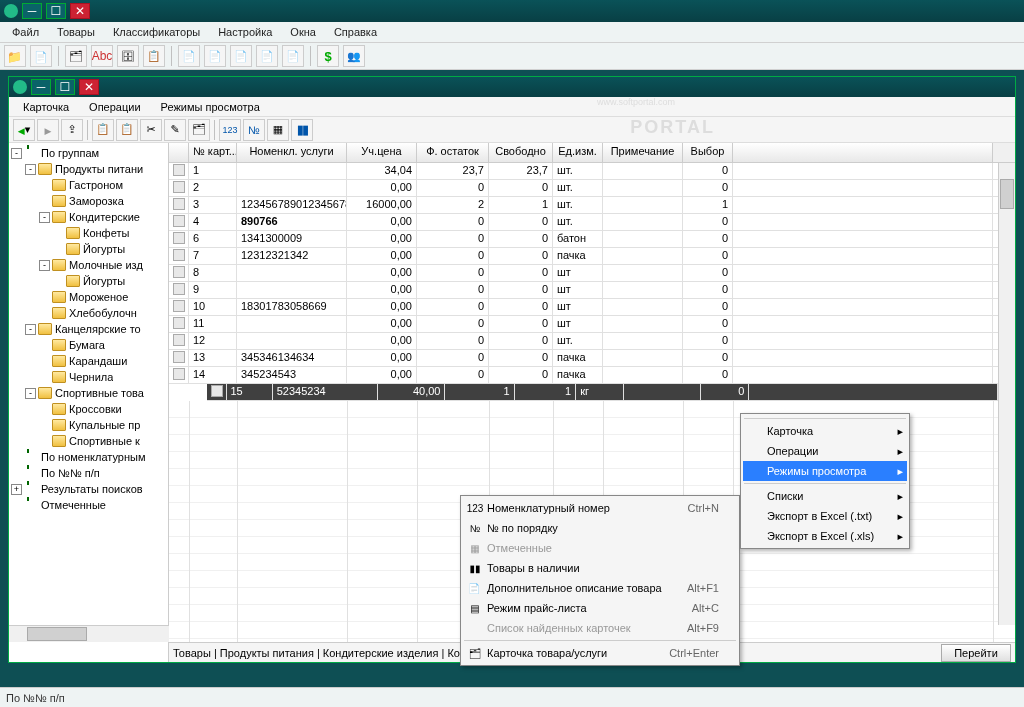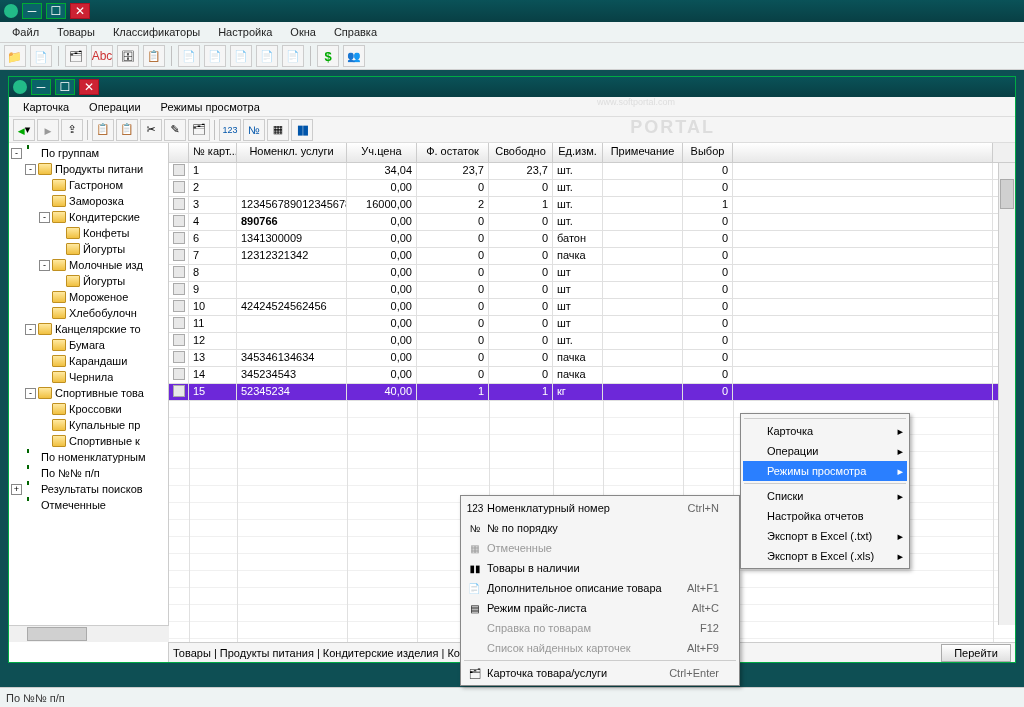--- a/index.html
+++ b/index.html
@@ -43,21 +43,21 @@
 .folder-icon { background: linear-gradient(#ffe9a0,#f0c040); border: 1px solid #c09020; border-radius: 1px; }
 .pin-icon { width: 8px; height: 12px; background: #0a0; border-radius: 4px 4px 0 0; position: relative; }
 .pin-icon::after { content: ''; position: absolute; bottom: -2px; left: 3px; width: 2px; height: 4px; background: #060; }
 .tree-label { overflow: hidden; text-overflow: clip; }
 
 .grid-panel { flex: 1; display: flex; flex-direction: column; overflow: hidden; position: relative; }
 .grid-header { display: flex; height: 20px; background: #f0f0f0; border-bottom: 1px solid #ccc; }
 .grid-header-cell { border-right: 1px solid #ccc; padding: 2px 4px; overflow: hidden; text-align: center; background: linear-gradient(#fff,#e8e8e8); cursor: pointer; white-space: nowrap; }
 .grid-body { flex: 1; overflow: hidden; position: relative; }
 .grid-row { display: flex; height: 17px; border-bottom: 1px solid #e0e0e0; }
-.grid-row.selected { background: #6d28d9; color: #fff; }
+.grid-row.selected { background: #404040; color: #fff; margin-left: 38px; }
 .grid-cell { border-right: 1px solid #e0e0e0; padding: 1px 4px; overflow: hidden; white-space: nowrap; }
 .grid-cell.num { text-align: right; }
 .grid-cell.icon-cell { text-align: center; }
 .row-icon { display: inline-block; width: 12px; height: 12px; background: #e8e8e8; border: 1px solid #aaa; }
 .empty-rows { position: absolute; left: 0; right: 0; top: 255px; bottom: 0; background: repeating-linear-gradient(to bottom, #fff 0, #fff 16px, #f0f0f0 16px, #f0f0f0 17px); }
 .vline { position: absolute; top: 0; bottom: 0; width: 1px; background: #e0e0e0; }
 .hscroll-area { position:absolute; right:0; top:0; bottom:17px; width:17px; background:#f0f0f0; border-left:1px solid #ccc; }
 .hscroll-area .thumb { position:absolute; left:1px; right:1px; top:16px; height:30px; background:#d0d0d0; border:1px solid #aaa; }
 
 .grid-footer { height: 20px; background: #f5f5f5; border-top: 1px solid #ccc; display: flex; align-items: center; padding: 0 4px; }
@@ -438,21 +438,21 @@
                 <div class="grid-cell num" style="width: 72px;">0</div>
                 <div class="grid-cell num" style="width: 64px;">0</div>
                 <div class="grid-cell " style="width: 50px;">шт</div>
                 <div class="grid-cell " style="width: 80px;"></div>
                 <div class="grid-cell num" style="width: 50px;">0</div>
                 <div class="grid-cell " style="width: 260px;"></div>
               </div>
               <div class="grid-row" style="position: absolute; top: 136px; left: 0px; right: 17px;">
                 <div class="grid-cell icon-cell" style="width: 20px;"><span class="row-icon"></span></div>
                 <div class="grid-cell " style="width: 48px;">10</div>
-                <div class="grid-cell " style="width: 110px;">42424524562456</div>
+                <div class="grid-cell " style="width: 110px;">18301783058669</div>
                 <div class="grid-cell num" style="width: 70px;">0,00</div>
                 <div class="grid-cell num" style="width: 72px;">0</div>
                 <div class="grid-cell num" style="width: 64px;">0</div>
                 <div class="grid-cell " style="width: 50px;">шт</div>
                 <div class="grid-cell " style="width: 80px;"></div>
                 <div class="grid-cell num" style="width: 50px;">0</div>
                 <div class="grid-cell " style="width: 260px;"></div>
               </div>
               <div class="grid-row" style="position: absolute; top: 153px; left: 0px; right: 17px;">
                 <div class="grid-cell icon-cell" style="width: 20px;"><span class="row-icon"></span></div>
@@ -556,24 +556,20 @@
       <span class="ctx-icon">📄</span>
       <span>Дополнительное описание товара</span>
       <span class="shortcut" style="margin-left: auto;">Alt+F1</span>
     </div>
     <div class="ctx-item">
       <span class="ctx-icon">▤</span>
       <span>Режим прайс-листа</span>
       <span class="shortcut" style="margin-left: auto;">Alt+C</span>
     </div>
     <div class="ctx-item disabled">
-      <span>Справка по товарам</span>
-      <span class="shortcut" style="margin-left: auto;">F12</span>
-    </div>
-    <div class="ctx-item disabled">
       <span>Список найденных карточек</span>
       <span class="shortcut" style="margin-left: auto;">Alt+F9</span>
     </div>
     <div class="ctx-sep"></div>
     <div class="ctx-item">
       <span class="ctx-icon">🗂</span>
       <span>Карточка товара/услуги</span>
       <span class="shortcut" style="margin-left: auto;">Ctrl+Enter</span>
     </div>
   </div>
@@ -590,23 +586,20 @@
     <div class="ctx-item highlight">
       <span>Режимы просмотра</span>
       <span class="arrow">▸</span>
     </div>
     <div class="ctx-sep"></div>
     <div class="ctx-item">
       <span>Списки</span>
       <span class="arrow">▸</span>
     </div>
     <div class="ctx-item">
-      <span>Настройка отчетов</span>
-    </div>
-    <div class="ctx-item">
       <span>Экспорт в Excel (.txt)</span>
       <span class="arrow">▸</span>
     </div>
     <div class="ctx-item">
       <span>Экспорт в Excel (.xls)</span>
       <span class="arrow">▸</span>
     </div>
   </div>
 
 </body></html>

